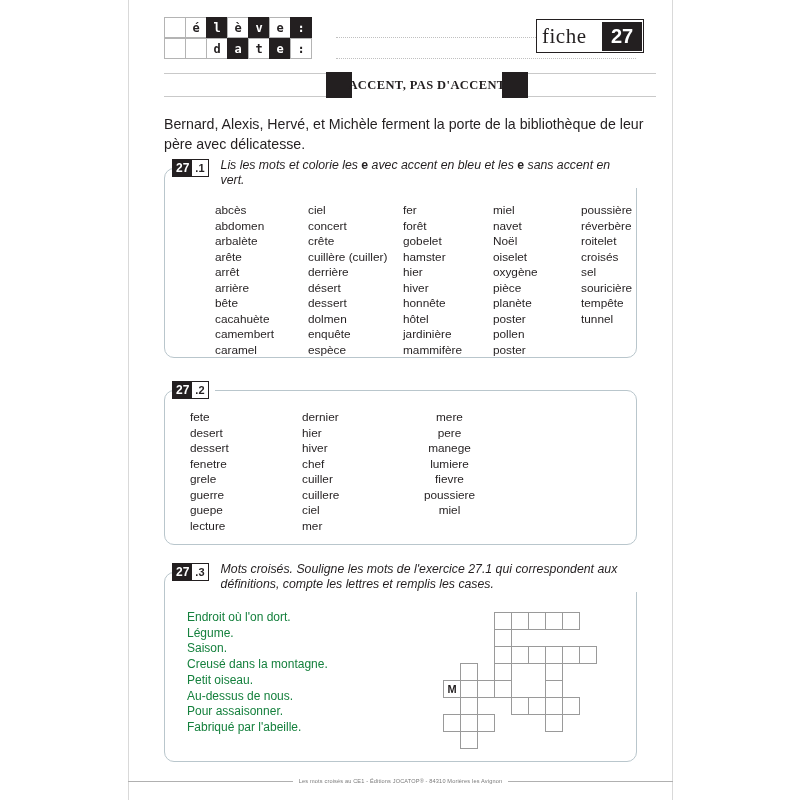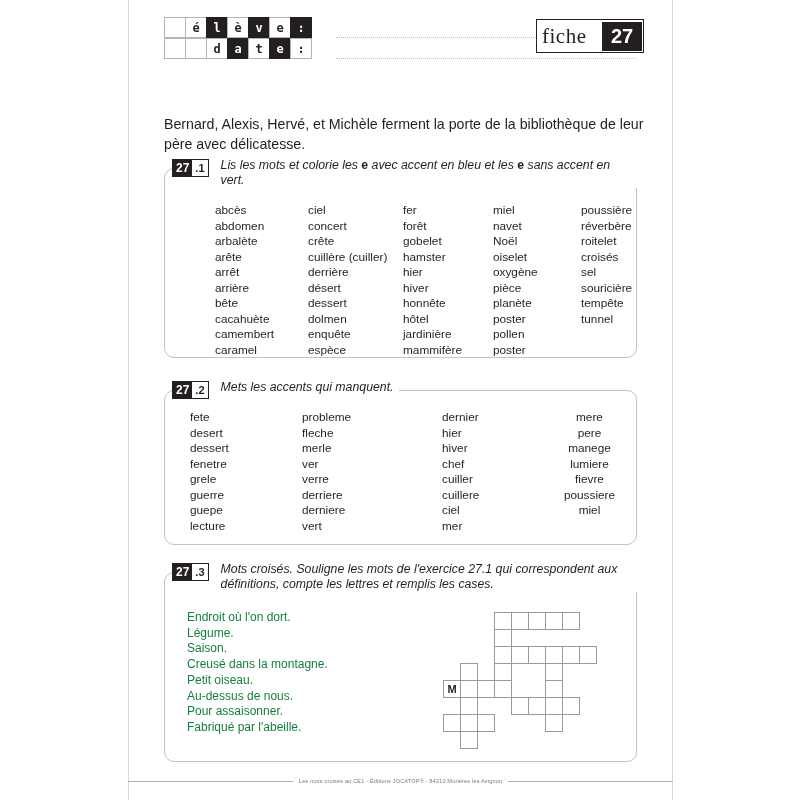--- a/index.html
+++ b/index.html
@@ -339,20 +339,27 @@
       </div>
     </div>
 
     <div class="dotted-rule" id="dots-eleve"></div>
     <div class="dotted-rule" id="dots-date"></div>
 
     <div id="fiche-box"></div>
     <div id="fiche-label">fiche</div>
     <div id="fiche-number">27</div>
 
+    <div id="title-band">
+      <div id="band-rule-top"></div>
+      <div id="band-rule-bot"></div>
+      <div class="band-sq" id="band-sq-l"></div>
+      <div class="band-sq" id="band-sq-r"></div>
+      <div id="band-title">ACCENT, PAS D'ACCENT</div>
+    </div>
   </div>
 
   <div id="intro">Bernard, Alexis, Hervé, et Michèle ferment la porte de la bibliothèque de leur père avec délicatesse.</div>
 
   <div class="exercise" id="ex1">
     <div class="ex-frame"></div>
     <div class="ex-head">
       <div class="ex-tag">
         <div class="ex-tag-num">27</div>
         <div class="ex-tag-sub">.1</div>
@@ -421,43 +428,32 @@
     </div>
   </div>
 
   <div class="exercise" id="ex2">
     <div class="ex-frame"></div>
     <div class="ex-head">
       <div class="ex-tag">
         <div class="ex-tag-num">27</div>
         <div class="ex-tag-sub">.2</div>
       </div>
-      <div class="ex-instr">Mets les accents qui manquent.</div>
     </div>
     <div class="word-cols">
       <div class="word-col c1">
           <div>fete</div>
           <div>desert</div>
           <div>dessert</div>
           <div>fenetre</div>
           <div>grele</div>
           <div>guerre</div>
           <div>guepe</div>
           <div>lecture</div>
         </div>
-      <div class="word-col c2">
-          <div>probleme</div>
-          <div>fleche</div>
-          <div>merle</div>
-          <div>ver</div>
-          <div>verre</div>
-          <div>derriere</div>
-          <div>derniere</div>
-          <div>vert</div>
-        </div>
       <div class="word-col c3">
           <div>dernier</div>
           <div>hier</div>
           <div>hiver</div>
           <div>chef</div>
           <div>cuiller</div>
           <div>cuillere</div>
           <div>ciel</div>
           <div>mer</div>
         </div>

